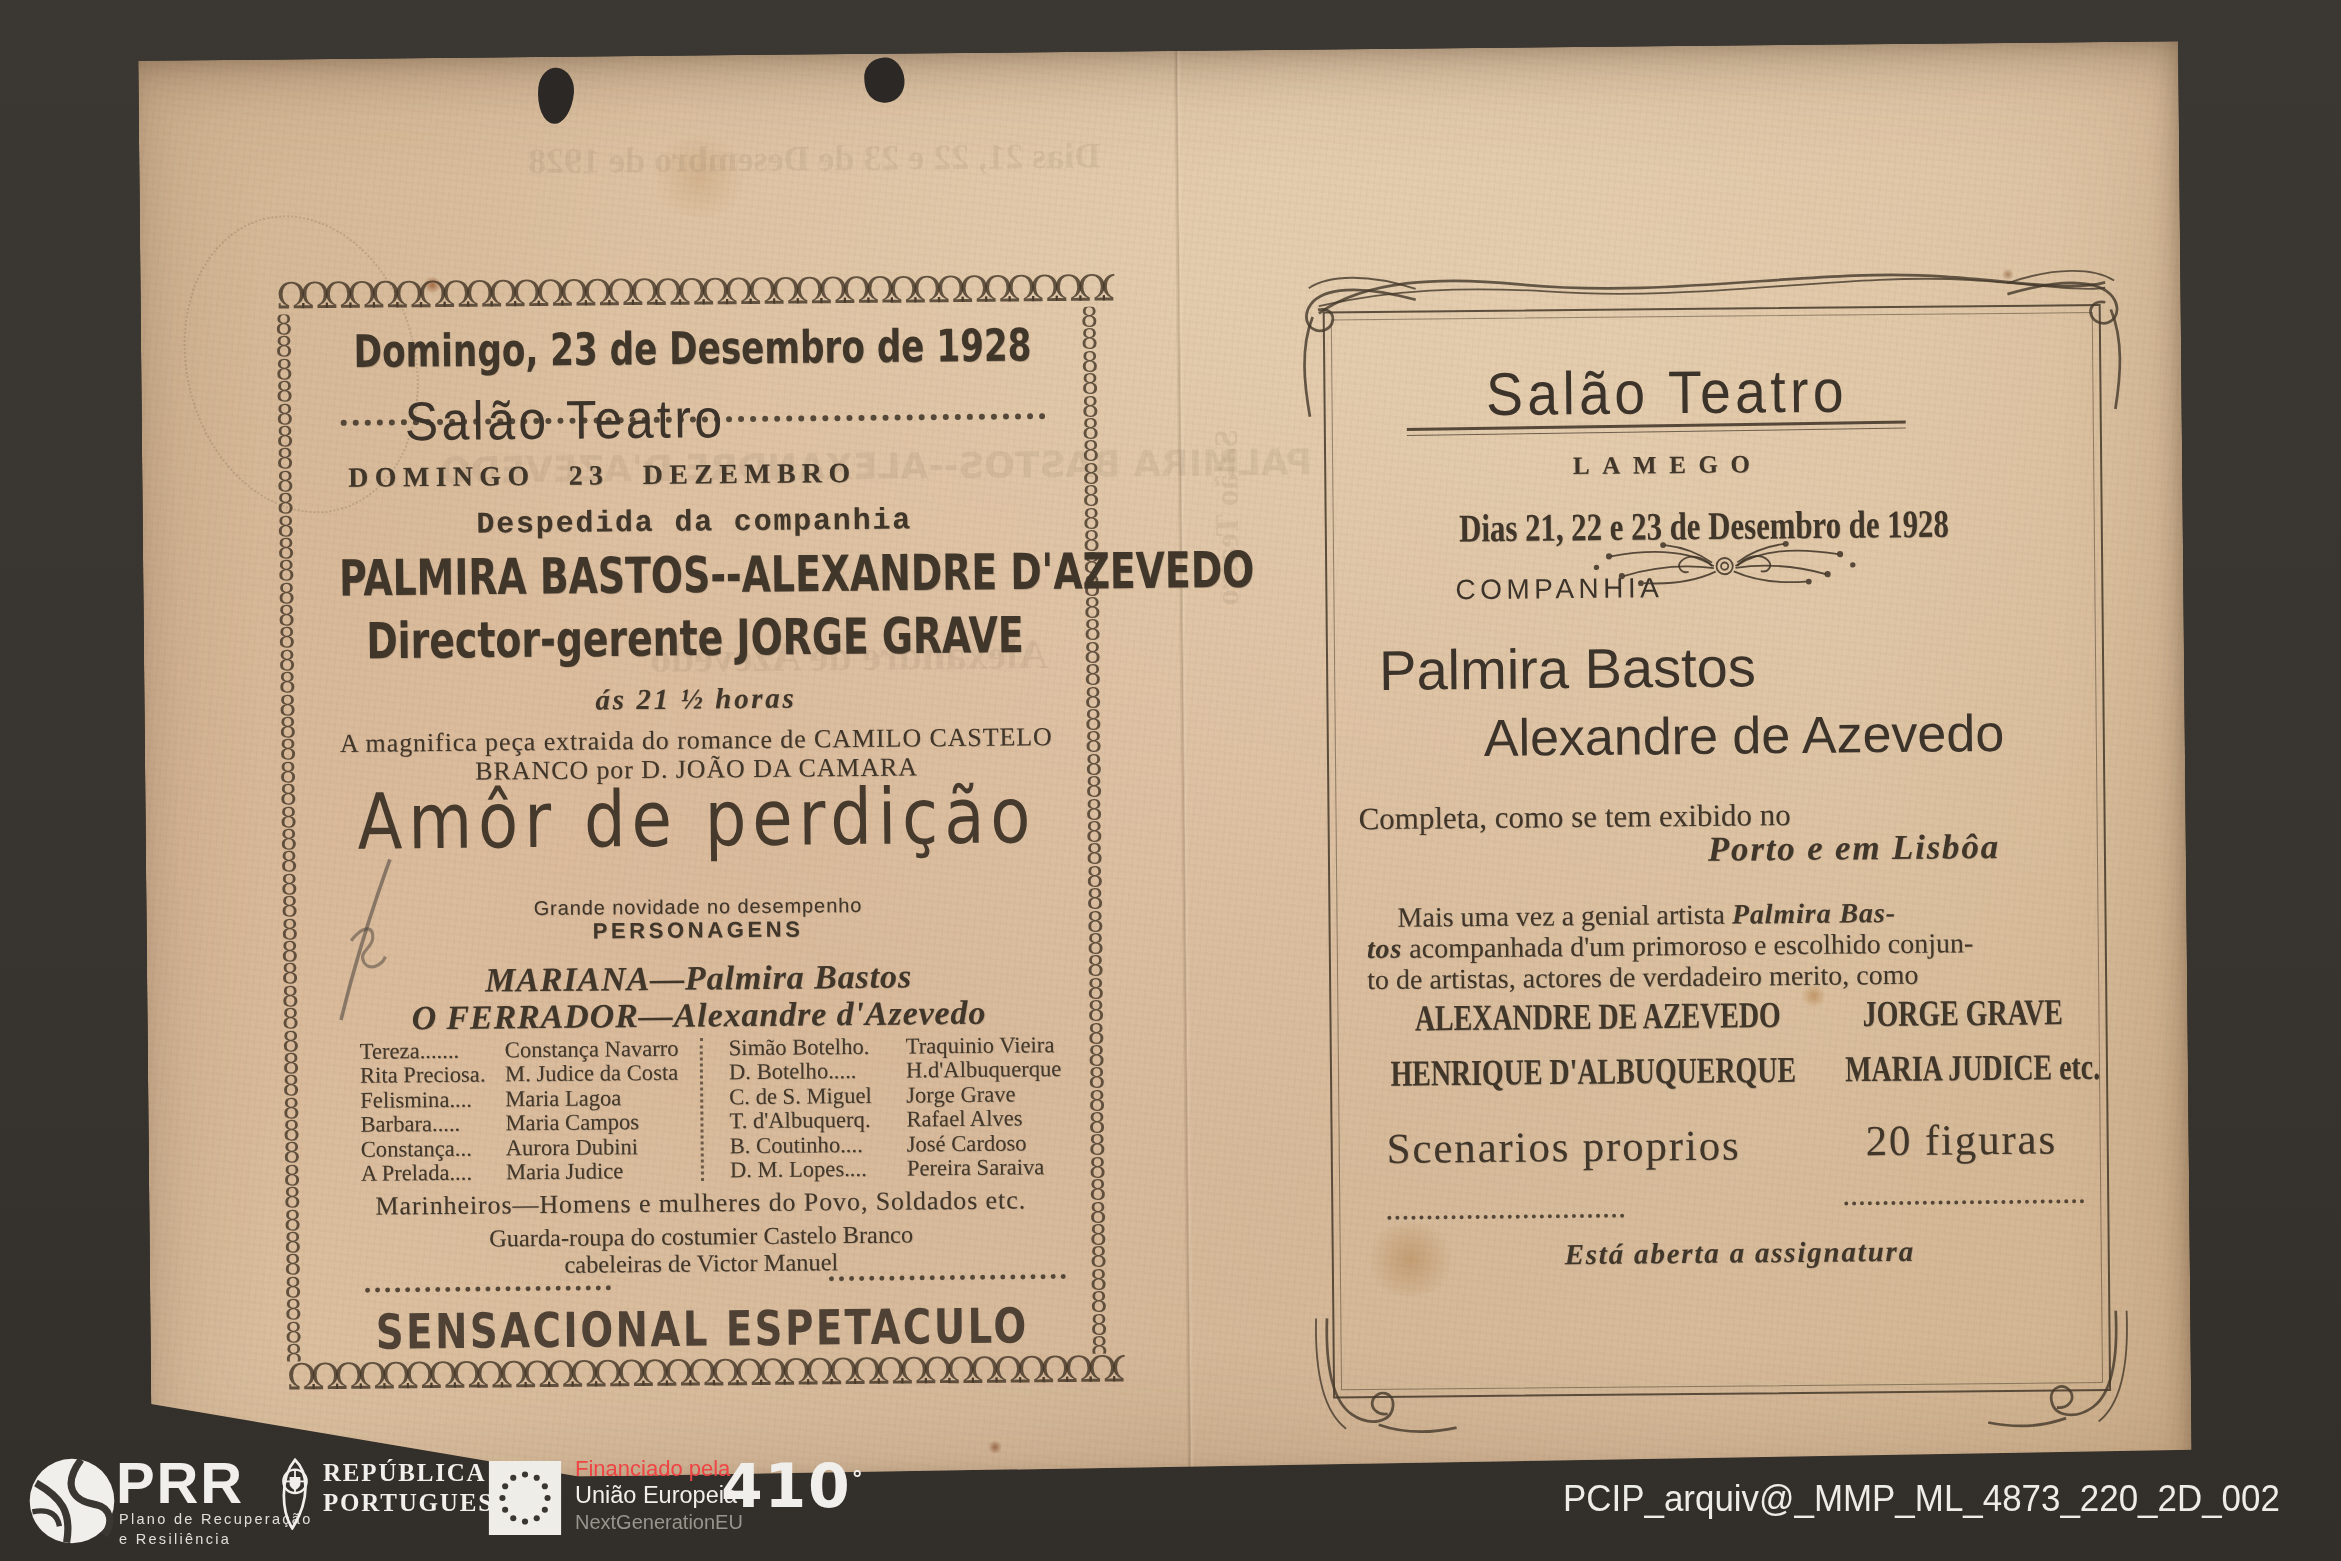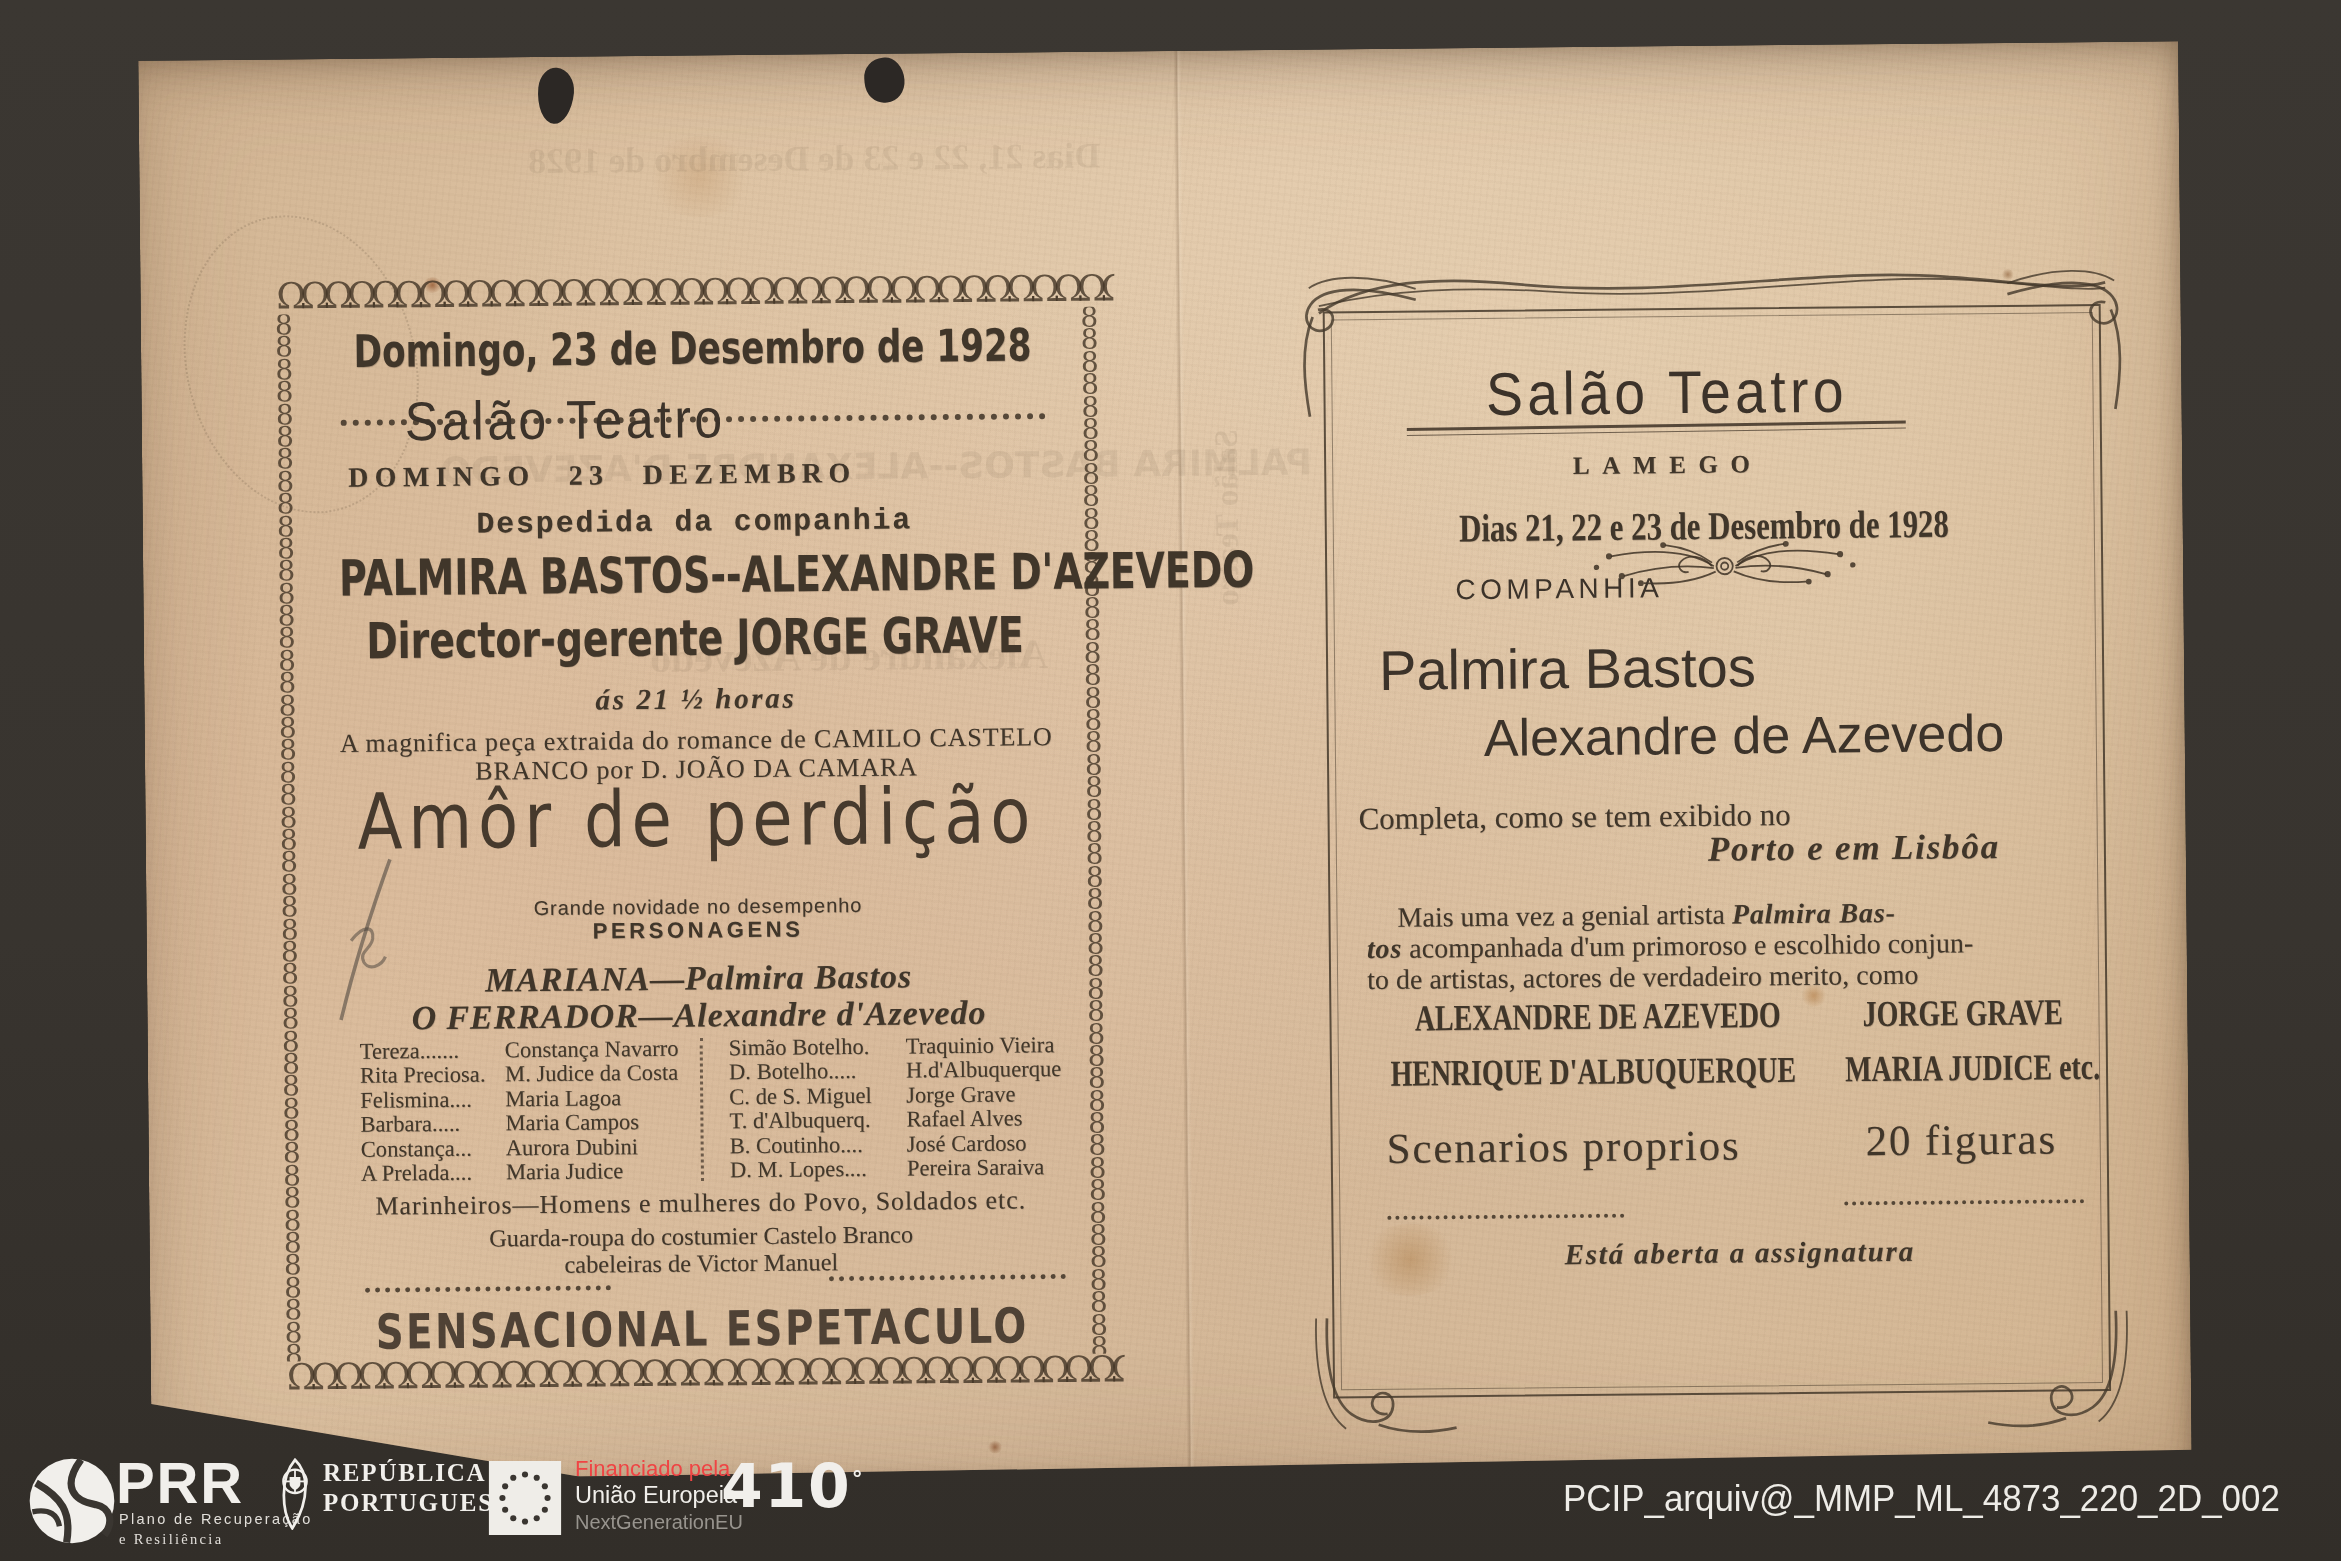--- a/index.html
+++ b/index.html
@@ -351,21 +351,21 @@
     <div class="prr-logo">
       <svg width="90" height="90" viewBox="0 0 100 100">
         <circle cx="50" cy="50" r="47" fill="#f1efeb"></circle>
         <path d="M10,30 C38,46 50,62 44,96" stroke="#3a3631" stroke-width="8" fill="none"></path>
         <path d="M60,4 C38,34 52,50 76,54 C94,58 96,74 86,88" stroke="#3a3631" stroke-width="8" fill="none"></path>
         <path d="M6,62 C26,58 34,66 36,78" stroke="#3a3631" stroke-width="6" fill="none"></path>
       </svg>
     </div>
     <div class="prr-text">PRR</div>
     <div class="prr-sub" style="top:69px;">Plano de Recuperação</div>
-    <div class="prr-sub" style="top:89px;font-family:Liberation Serif, serif;">e Resiliência</div>
+    <div class="prr-sub" style="top:89px;">e Resiliência</div>
 
     <div class="gov-emblem">
       <svg width="38" height="72" viewBox="0 0 42 80">
         <path d="M21,2 C36,16 38,46 18,78 C6,60 4,22 21,2 Z" stroke="#f1efeb" stroke-width="3" fill="none"></path>
         <circle cx="21" cy="26" r="13" stroke="#f1efeb" stroke-width="2.5" fill="none"></circle>
         <line x1="8" y1="26" x2="34" y2="26" stroke="#f1efeb" stroke-width="2"></line>
         <line x1="21" y1="13" x2="21" y2="39" stroke="#f1efeb" stroke-width="2"></line>
         <path d="M15,21 h12 v8 c0,4 -6,7 -6,7 c0,0 -6,-3 -6,-7 Z" fill="#f1efeb"></path>
       </svg>
     </div>

